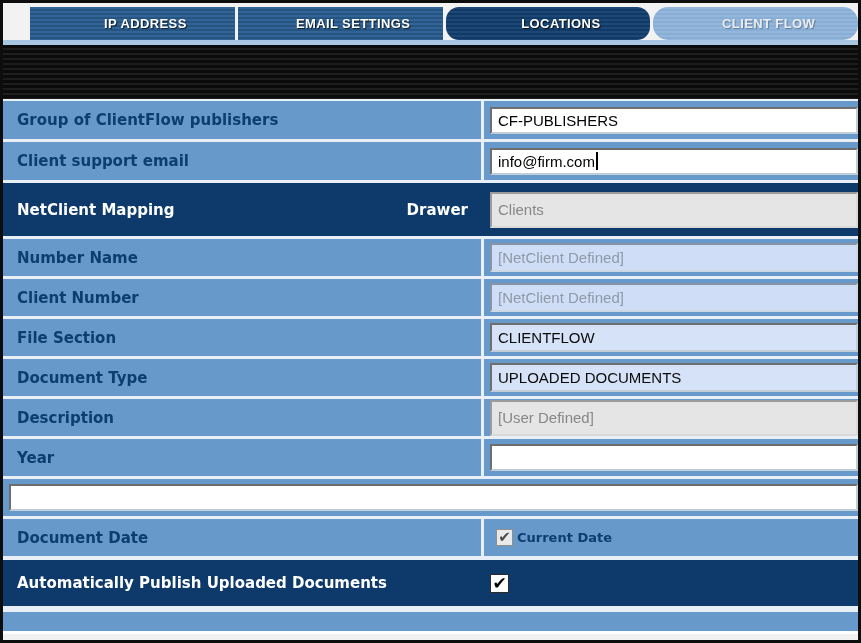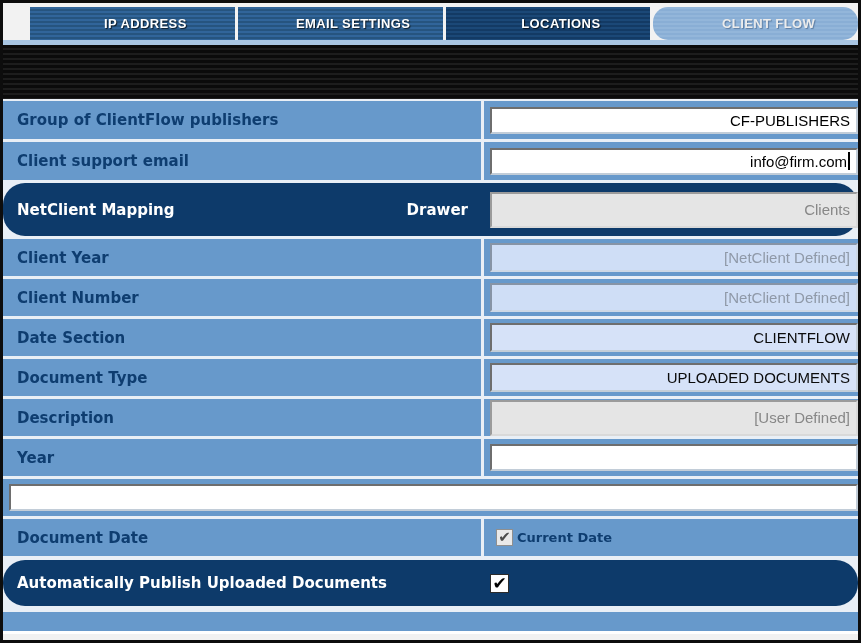--- a/index.html
+++ b/index.html
@@ -28,20 +28,21 @@
     font-family:"Liberation Sans",sans-serif;
     font-size:13px;font-weight:bold;letter-spacing:.4px;
     color:#ffffff;
     text-shadow:1px 1px 1px rgba(0,0,0,.75);
     cursor:pointer;
     background:repeating-linear-gradient(#31659a 0px,#31659a 2px,#26547f 2px,#26547f 4px);
     padding-left:26px;
   }
   .tab--dark{
     background:repeating-linear-gradient(#1b4877 0px,#1b4877 2px,#133a64 2px,#133a64 4px);
+    border-radius:13px;
   }
   .tab--active{
     background:repeating-linear-gradient(#93b6da 0px,#93b6da 2px,#89aed5 2px,#89aed5 4px);
     color:#ececec;
     text-shadow:1px 1px 1px #5d7da2;
     border-radius:15px;
   }
   .tab-underline{height:5px;background:#a9c6e3;}
   
   .black-band{
@@ -68,21 +69,20 @@
   .cell-value{
     flex:1;
     background:#6799cb;
     display:flex;align-items:center;
   }
   
   .row--navy{
     background:#0d3a6a;
     display:flex;align-items:center;
     gap:0;
-    border-radius:22px;
   }
   .row--navy .navy-left{
     width:481px;flex:none;
     display:flex;align-items:center;
     padding-left:14px;
   }
   .row--navy .navy-right{
     flex:1;display:flex;align-items:center;
   }
   .section-title{font-size:15px;font-weight:bold;color:#ffffff;}
@@ -96,21 +96,21 @@
   .input{
     flex:1;
     height:27px;
     margin-left:6px;
     display:flex;align-items:center;
     padding:0 6px;
     font-family:"Liberation Sans",sans-serif;
     font-size:15px;
     border:2px solid;
     border-color:#6e6e6e #c2cdd8 #c2cdd8 #6e6e6e;
-    white-space:nowrap;overflow:hidden;justify-content:flex-end;
+    white-space:nowrap;overflow:hidden;
   }
   .input--white{background:#ffffff;color:#000000;}
   .input--blue{background:#d6e2f8;color:#0b0b0b;height:29px;}
   .input--blue-disabled{
     background:#cfdef6;color:#8f99a8;height:29px;
     border-color:#8794a6 #cdd8e6 #cdd8e6 #8794a6;
   }
   .input--gray{
     background:#e5e5e5;color:#878787;height:36px;
     border-color:#9b9b9b #d9d9d9 #d9d9d9 #9b9b9b;
@@ -186,39 +186,39 @@
         <span class="drawer-label">Drawer</span>
       </div>
       <div class="navy-right">
         <div class="input input--gray">
           <span>Clients</span>
         </div>
       </div>
     </div>
 
     <div class="row row--h37">
-      <div class="cell-label">Client Year</div>
+      <div class="cell-label">Number Name</div>
       <div class="cell-value">
         <div class="input input--blue-disabled">
           <span>[NetClient Defined]</span>
         </div>
       </div>
     </div>
 
     <div class="row row--h37">
       <div class="cell-label">Client Number</div>
       <div class="cell-value">
         <div class="input input--blue-disabled">
           <span>[NetClient Defined]</span>
         </div>
       </div>
     </div>
 
     <div class="row row--h37">
-      <div class="cell-label">Date Section</div>
+      <div class="cell-label">File Section</div>
       <div class="cell-value">
         <div class="input input--blue">
           <span>CLIENTFLOW</span>
         </div>
       </div>
     </div>
 
     <div class="row row--h37">
       <div class="cell-label">Document Type</div>
       <div class="cell-value">

